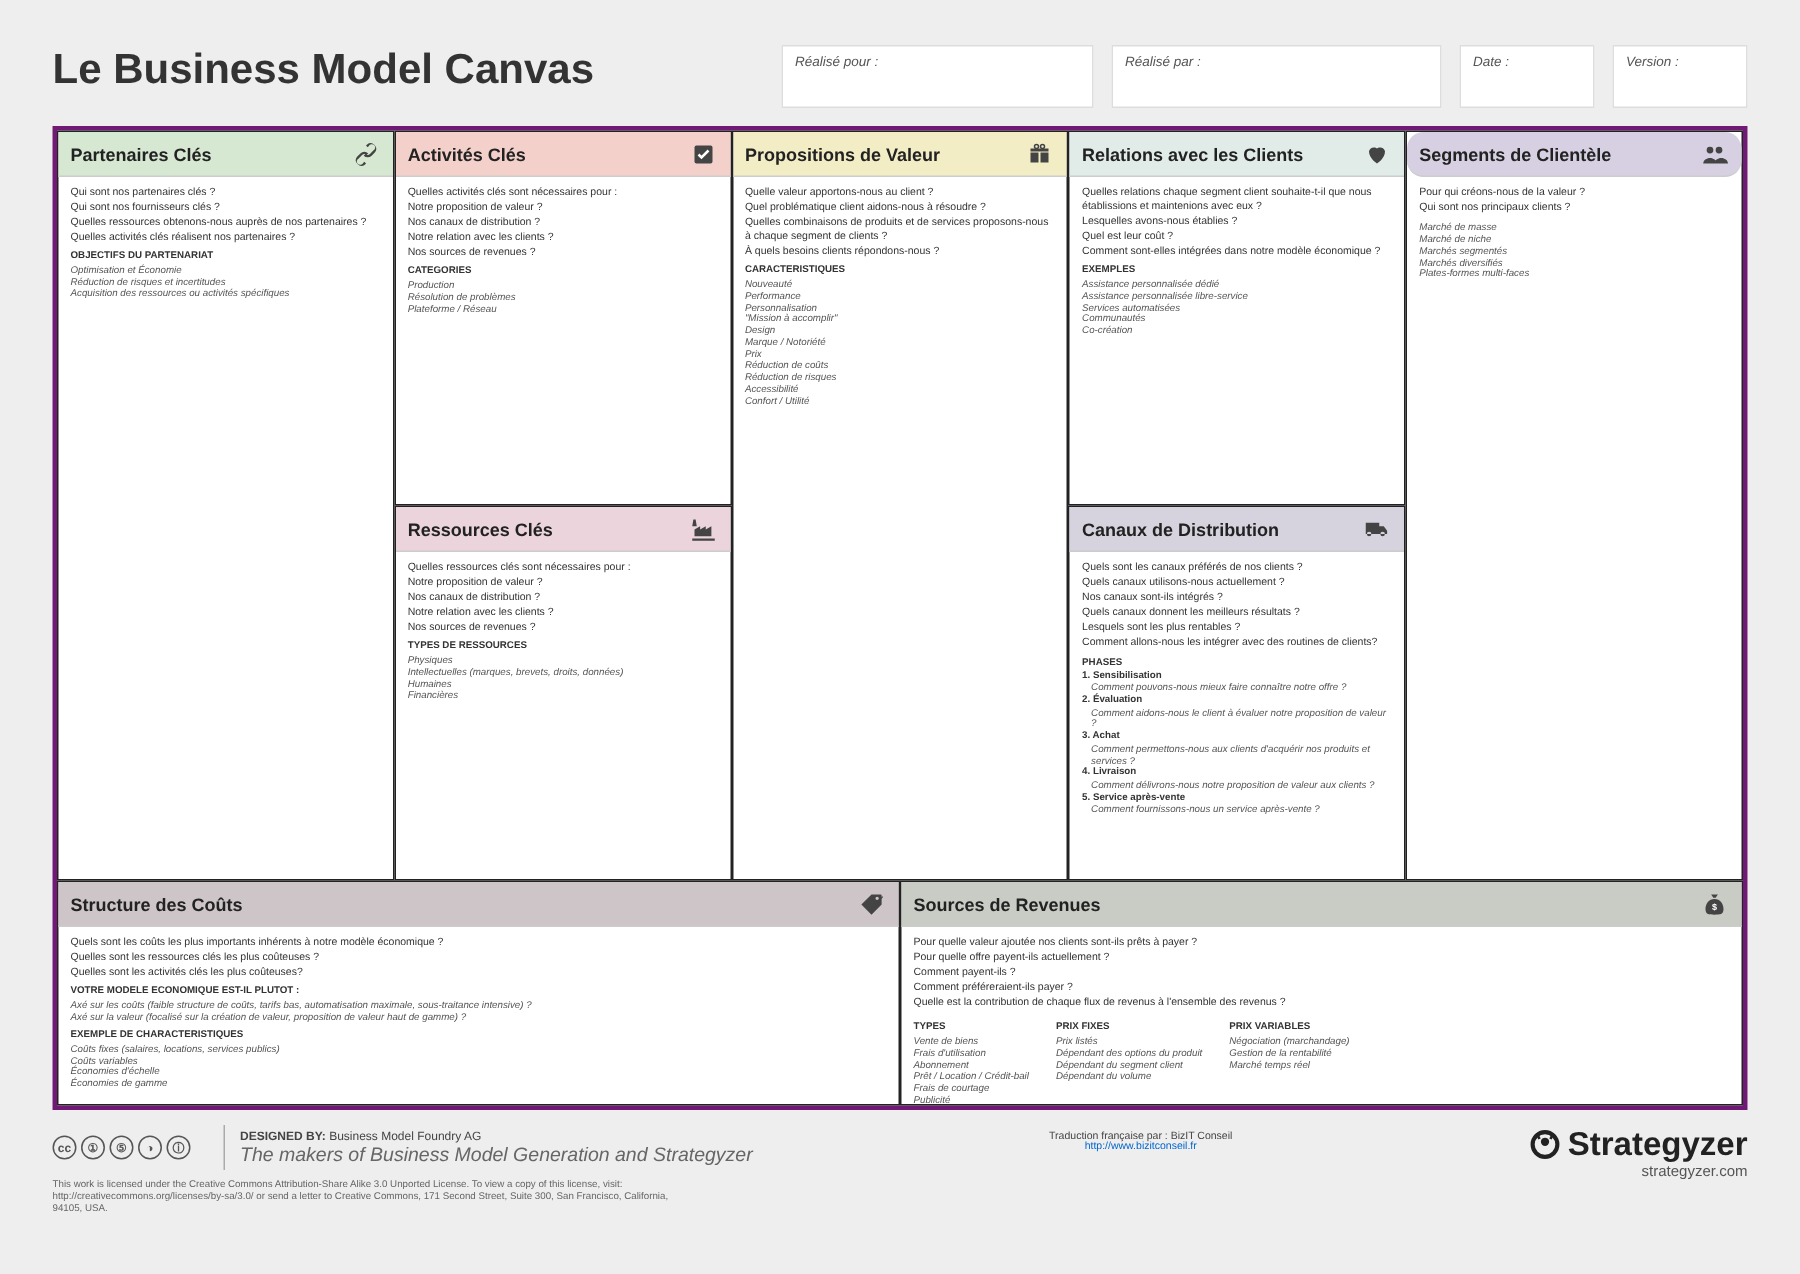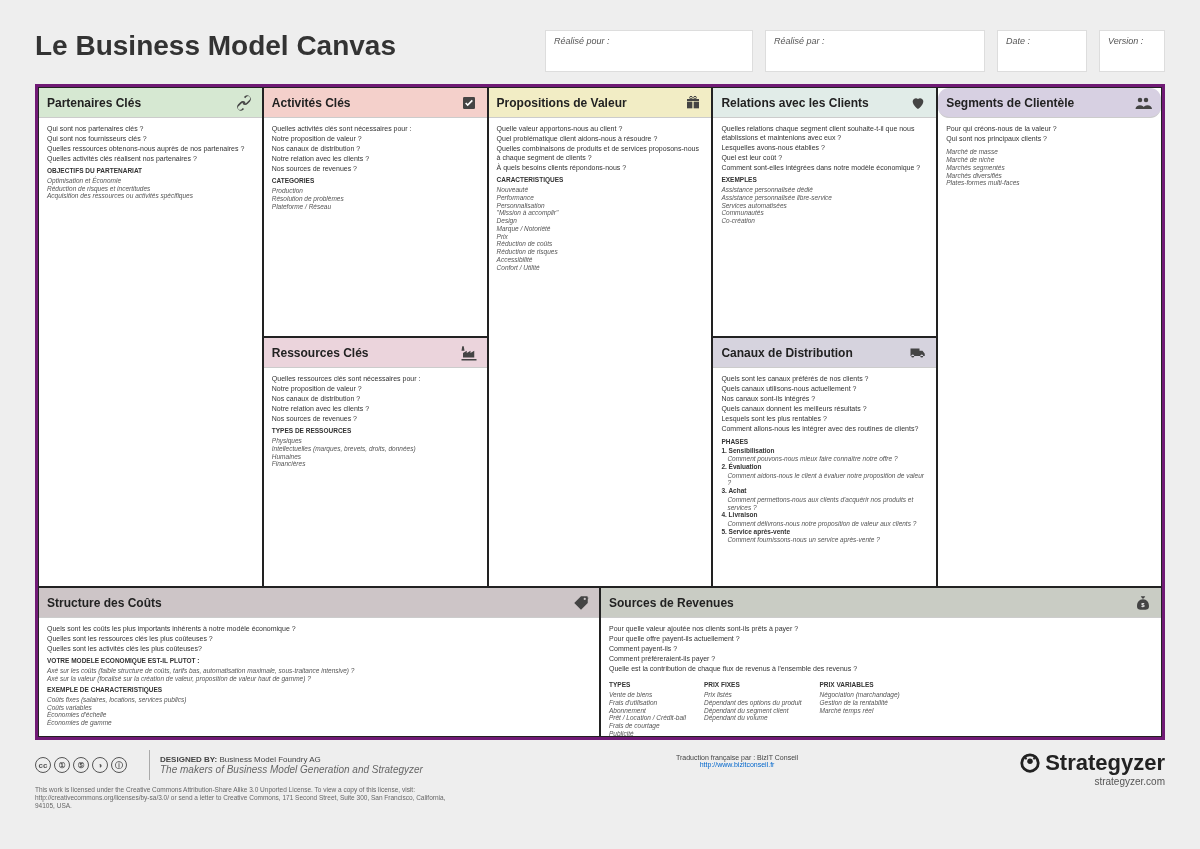--- a/index.html
+++ b/index.html
@@ -4,21 +4,21 @@
 <style>
 * { box-sizing: border-box; margin: 0; padding: 0; }
 body { background: #eeeeee; font-family: Arial, Helvetica, sans-serif; width: 1200px; height: 849px; overflow: hidden; }
 .page { padding: 30px 35px 0 35px; }
 .header-row { display: flex; align-items: flex-start; gap: 12px; margin-bottom: 12px; }
 .main-title { font-size: 28px; font-weight: bold; color: #333; flex: 1; }
 .meta-box { background: #fff; border: 1px solid #ddd; height: 42px; padding: 5px 8px; font-size: 9px; font-style: italic; color: #555; }
 .meta-1 { width: 208px; }
 .meta-2 { width: 220px; }
 .meta-3 { width: 90px; }
-.meta-4 { width: 66px; }
+.meta-4 { width: 90px; }
 .canvas { border: 3px solid #701a75; background: #fff; display: grid; grid-template-columns: repeat(10, 1fr); grid-template-rows: 500px 150px; }
 .block { border: 1px solid #222; display: flex; flex-direction: column; }
 .block-header { padding: 6px 8px; display: flex; align-items: center; justify-content: space-between; border-bottom: 1px solid #ccc; height: 30px; }
 .block-title { font-size: 12px; font-weight: bold; color: #222; }
 .block-icon { width: 20px; height: 20px; color: #444; display:flex; align-items:center; justify-content:center;}
 .block-body { padding: 6px 8px; font-size: 7px; line-height: 1.3; color: #333; flex:1; overflow:hidden;}
 .block-body .q { margin-bottom: 1px; }
 .block-body .sec-title { font-size: 6.5px; font-weight: bold; margin-top: 4px; margin-bottom: 1px; }
 .block-body .sec-item { font-size: 6.5px; font-style: italic; color: #555; line-height:1.2;}
 .col-stack { display: flex; flex-direction: column; }
@@ -38,21 +38,21 @@
 .hdr-ch { background: #d6d3de; }
 .hdr-cs { background: #d7d0e2; border-radius: 11px; }
 .hdr-cost { background: #cdc5c7; }
 .hdr-rev { background: #c9ccc4; }
 .footer { display: flex; align-items: flex-start; padding: 10px 0 0 0; font-size: 7px; color: #444; }
 .cc-icons { display:flex; gap:3px; align-items:center; margin-right:12px;}
 .cc-icons span { width:16px; height:16px; border:1.2px solid #555; border-radius:50%; display:flex;align-items:center;justify-content:center;font-size:8px;font-weight:bold;color:#555;}
 .sep { width:1px; height:30px; background:#aaa; margin:0 10px;}
 .designed { font-size:8px; }
 .designed b{font-size:8px;}
-.designed .sub{font-style:italic;color:#666;font-size:10px;}
+.designed .sub{font-style:italic;color:#666;font-size:13px;}
 .center-credit { flex:1; text-align:center; font-size:7px; padding-top:4px;}
 .center-credit a{color:#0066cc;text-decoration:none;}
 .brand { text-align:right; }
 .brand-name { font-size:22px; font-weight:bold; color:#222; display:flex;align-items:center;justify-content:flex-end;gap:4px;}
 .brand-url { font-size:10px; color:#555;}
 .legal { font-size:6.5px; color:#666; margin-top:6px; max-width:420px; line-height:1.2;}
 .sub-cols { display:flex; gap:18px; margin-top:4px;}
 .sub-col .sec-title{font-size:6.5px;}
 .sub-col .sec-item{font-size:6.5px;}
 .phase-item{font-size:6.5px;font-style:italic;color:#555;padding-left:6px;line-height:1.2;}

